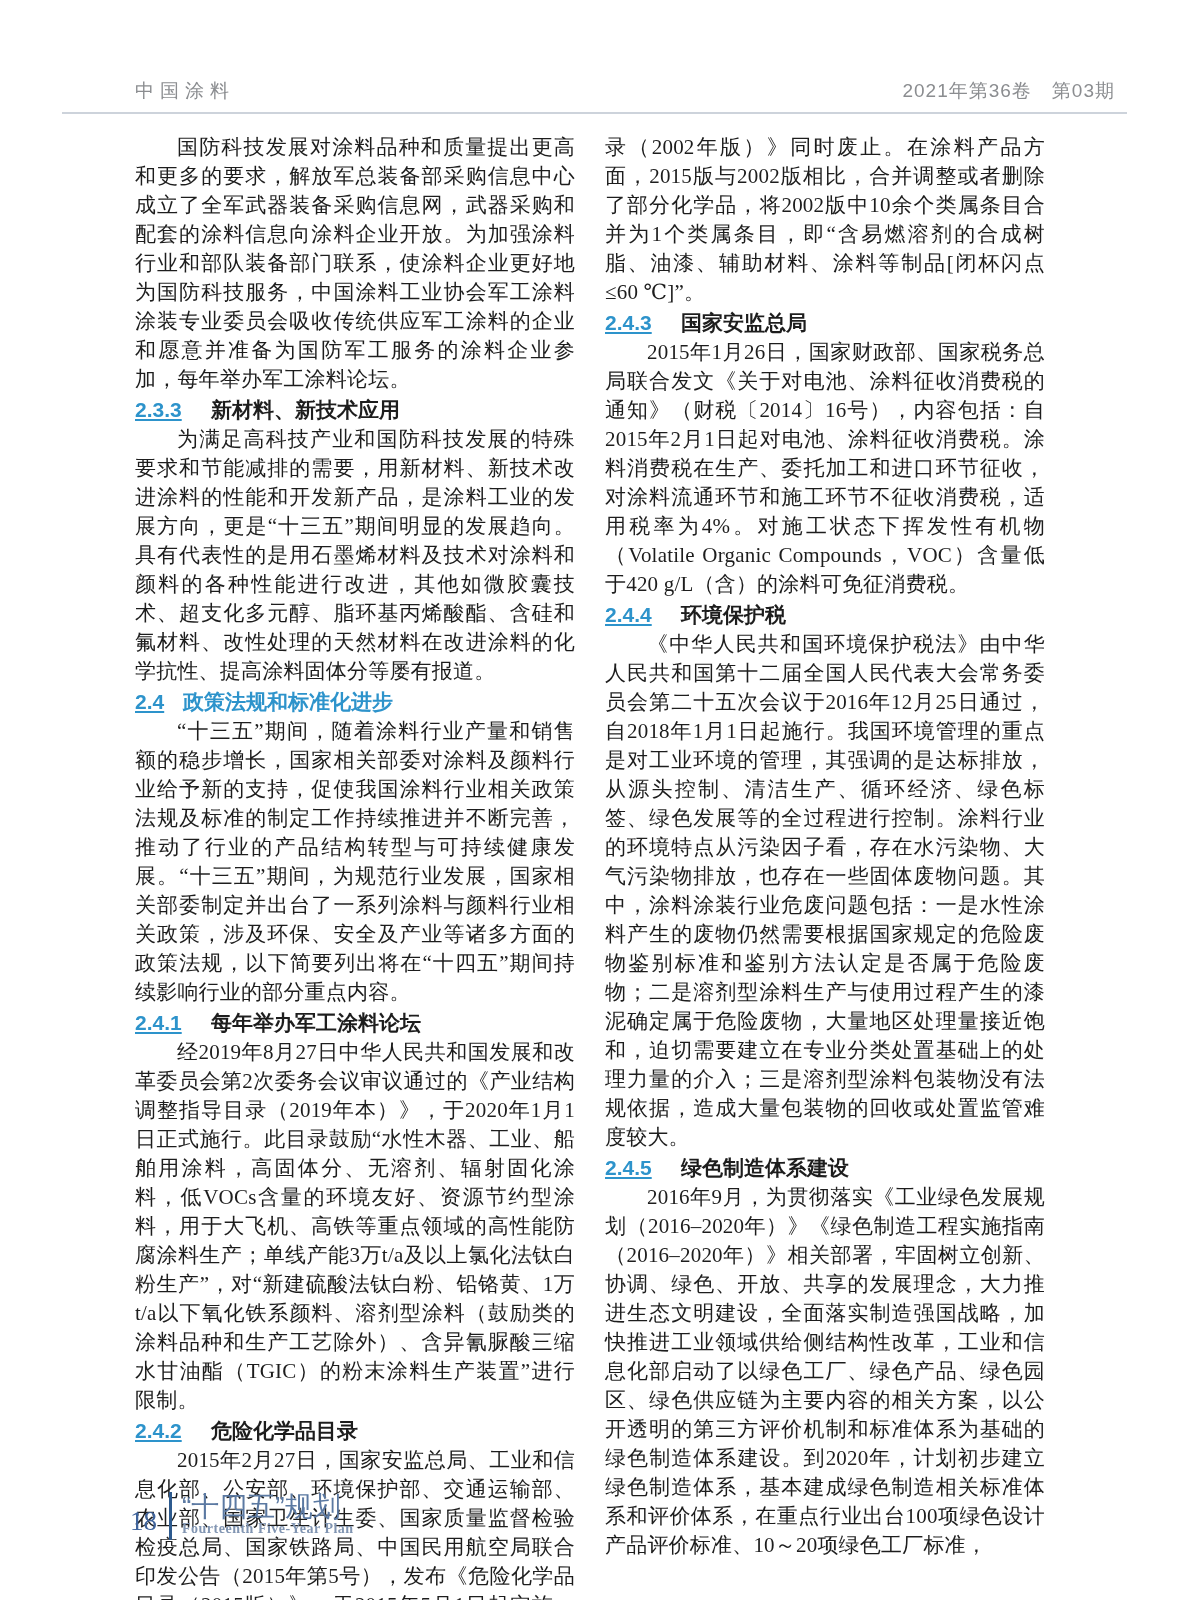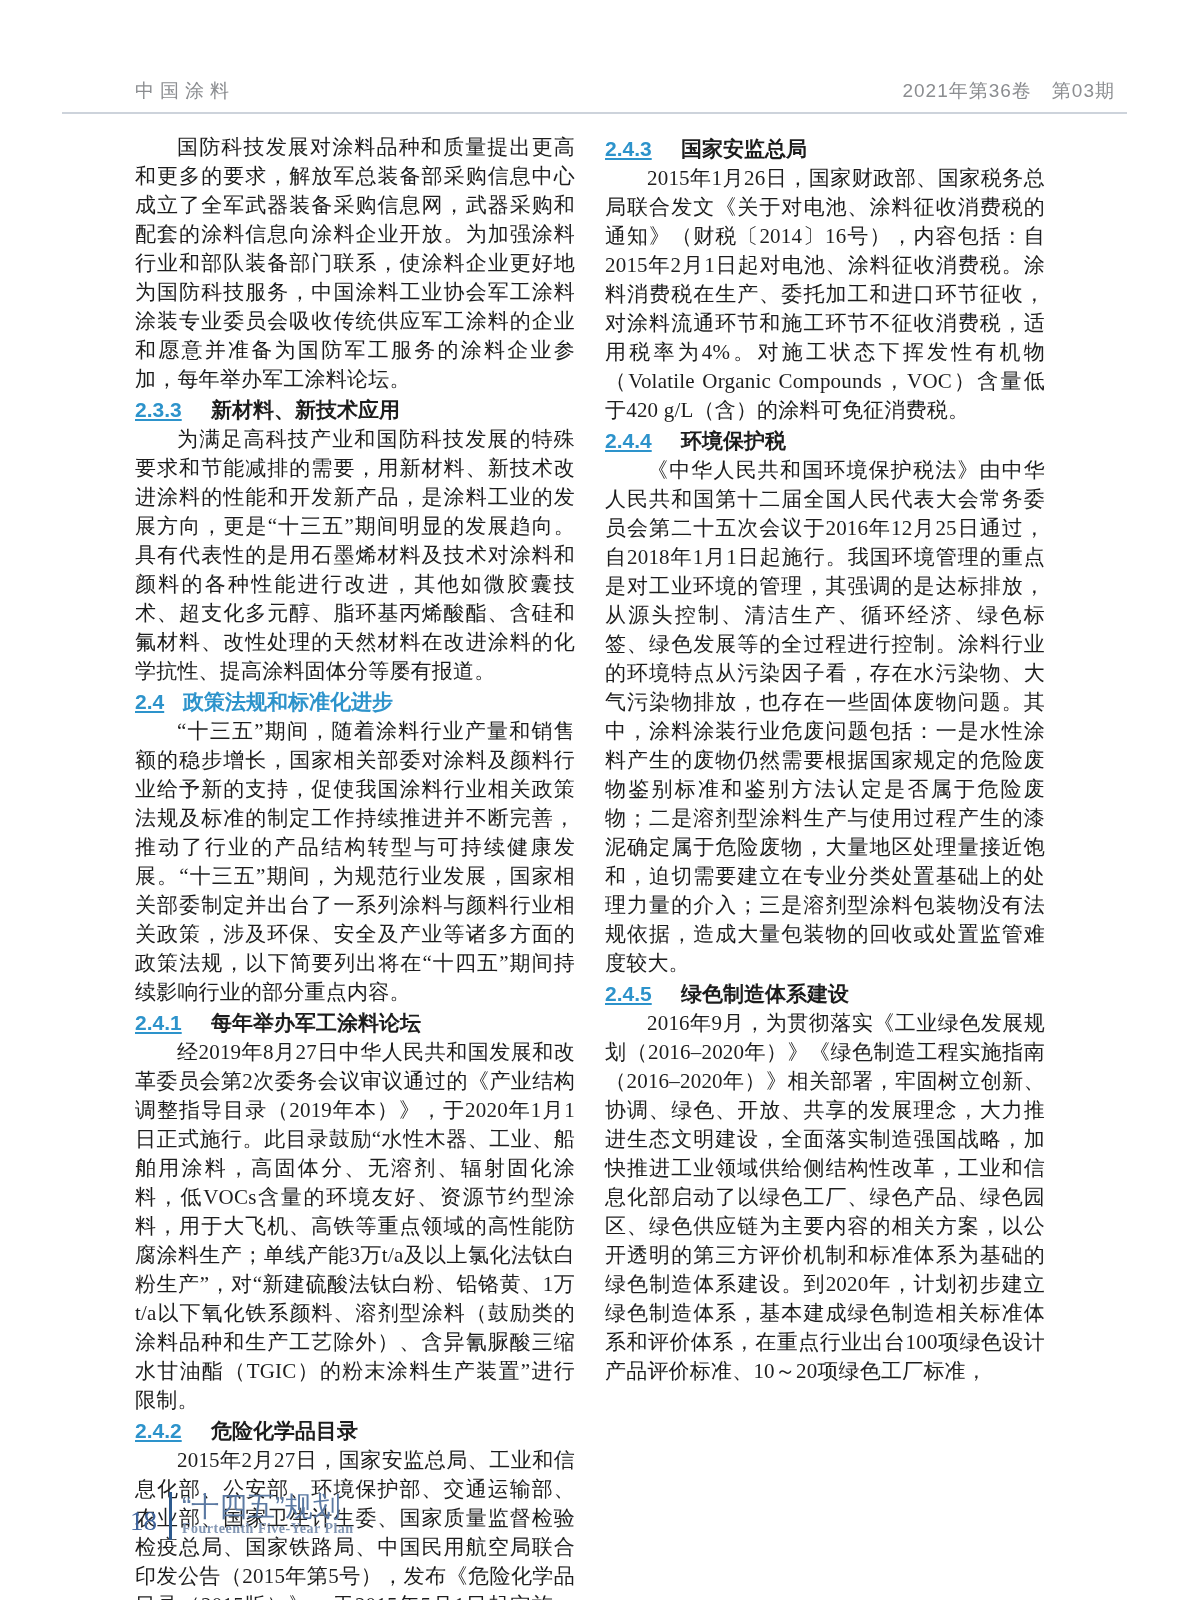--- a/index.html
+++ b/index.html
@@ -130,20 +130,21 @@
       </h3>
       <p class="body-p indent">经2019年8月27日中华人民共和国发展和改革委员会第2次委务会议审议通过的《产业结构调整指导目录（2019年本）》，于2020年1月1日正式施行。此目录鼓励“水性木器、工业、船舶用涂料，高固体分、无溶剂、辐射固化涂料，低VOCs含量的环境友好、资源节约型涂料，用于大飞机、高铁等重点领域的高性能防腐涂料生产；单线产能3万t/a及以上氯化法钛白粉生产”，对“新建硫酸法钛白粉、铅铬黄、1万t/a以下氧化铁系颜料、溶剂型涂料（鼓励类的涂料品种和生产工艺除外）、含异氰脲酸三缩水甘油酯（TGIC）的粉末涂料生产装置”进行限制。</p>
       <h3 class="sec-h">
         <span class="hnum">2.4.2</span>
         <span class="htitle">危险化学品目录</span>
       </h3>
       <p class="body-p indent">2015年2月27日，国家安监总局、工业和信息化部、公安部、环境保护部、交通运输部、农业部、国家卫生计生委、国家质量监督检验检疫总局、国家铁路局、中国民用航空局联合印发公告（2015年第5号），发布《危险化学品目录（2015版）》，于2015年5月1日起实施。《危险化学品名录（2002版）》《剧毒化学品目</p>
     </div>
 
     <div class="col">
+      <p class="body-p">录（2002年版）》同时废止。在涂料产品方面，2015版与2002版相比，合并调整或者删除了部分化学品，将2002版中10余个类属条目合并为1个类属条目，即“含易燃溶剂的合成树脂、油漆、辅助材料、涂料等制品[闭杯闪点≤60 ℃]”。</p>
       <h3 class="sec-h">
         <span class="hnum">2.4.3</span>
         <span class="htitle">国家安监总局</span>
       </h3>
       <p class="body-p indent">2015年1月26日，国家财政部、国家税务总局联合发文《关于对电池、涂料征收消费税的通知》（财税〔2014〕16号），内容包括：自2015年2月1日起对电池、涂料征收消费税。涂料消费税在生产、委托加工和进口环节征收，对涂料流通环节和施工环节不征收消费税，适用税率为4%。对施工状态下挥发性有机物（Volatile Organic Compounds，VOC）含量低于420 g/L（含）的涂料可免征消费税。</p>
       <h3 class="sec-h">
         <span class="hnum">2.4.4</span>
         <span class="htitle">环境保护税</span>
       </h3>
       <p class="body-p indent">《中华人民共和国环境保护税法》由中华人民共和国第十二届全国人民代表大会常务委员会第二十五次会议于2016年12月25日通过，自2018年1月1日起施行。我国环境管理的重点是对工业环境的管理，其强调的是达标排放，从源头控制、清洁生产、循环经济、绿色标签、绿色发展等的全过程进行控制。涂料行业的环境特点从污染因子看，存在水污染物、大气污染物排放，也存在一些固体废物问题。其中，涂料涂装行业危废问题包括：一是水性涂料产生的废物仍然需要根据国家规定的危险废物鉴别标准和鉴别方法认定是否属于危险废物；二是溶剂型涂料生产与使用过程产生的漆泥确定属于危险废物，大量地区处理量接近饱和，迫切需要建立在专业分类处置基础上的处理力量的介入；三是溶剂型涂料包装物没有法规依据，造成大量包装物的回收或处置监管难度较大。</p>

